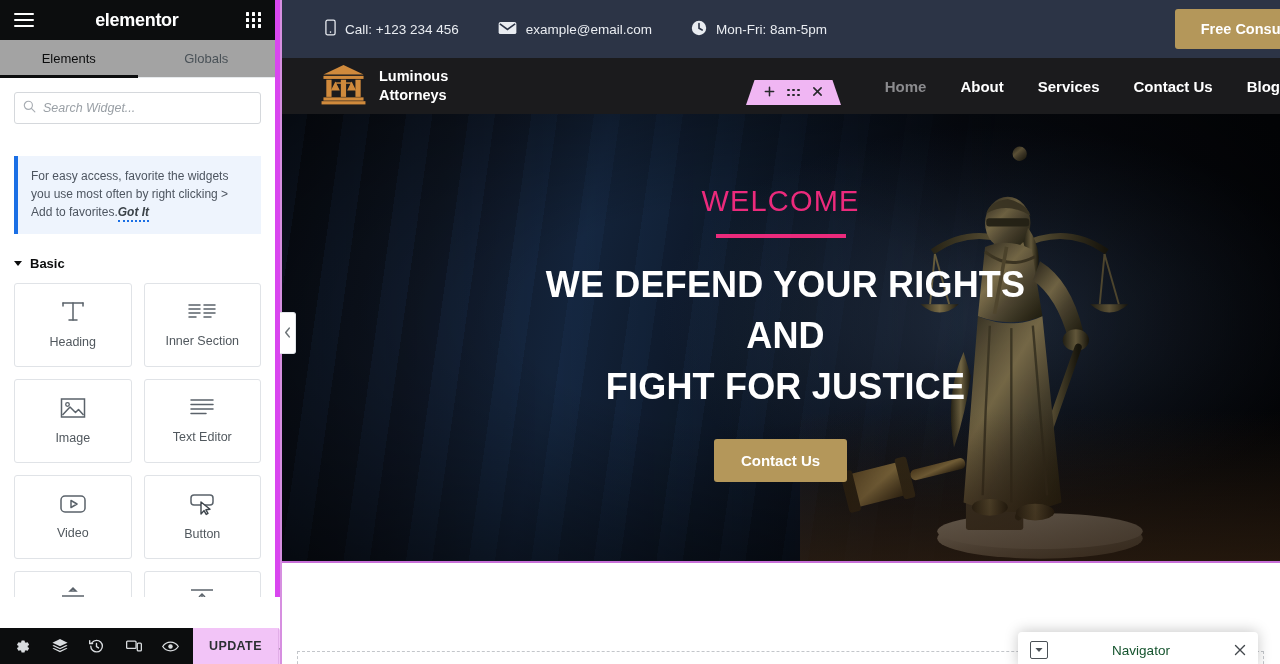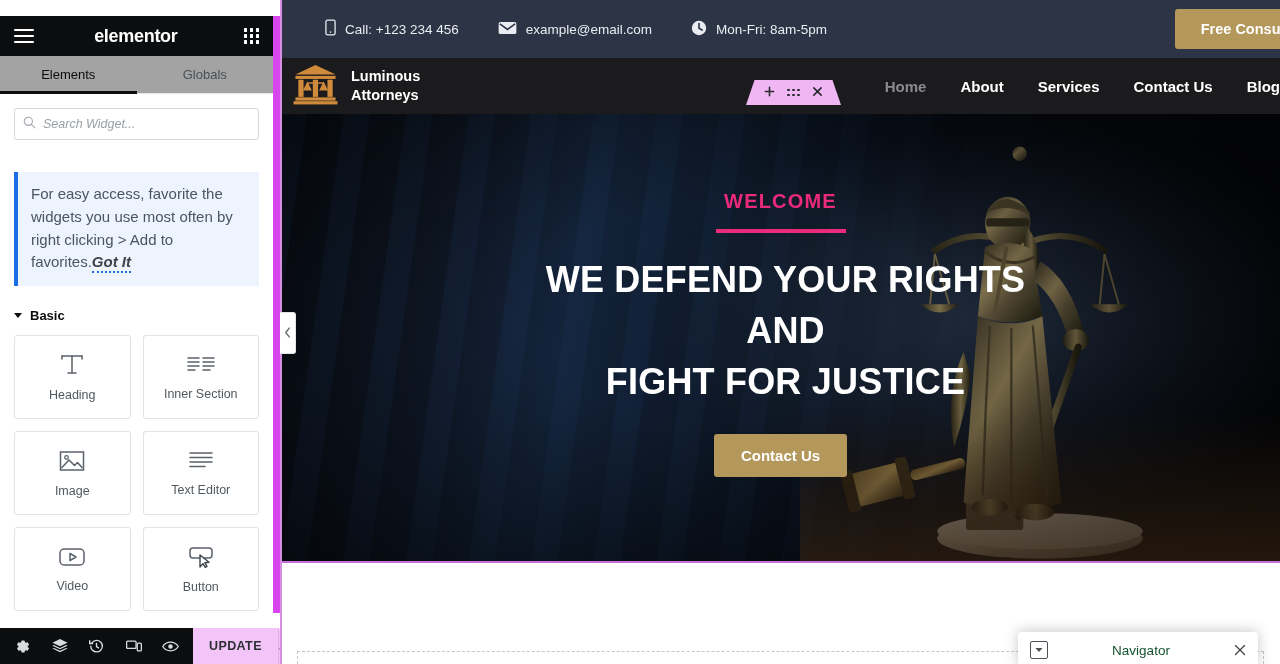--- a/index.html
+++ b/index.html
@@ -7,22 +7,22 @@
   html,body {
     width:1280px; height:664px; overflow:hidden;
     font-family:"Liberation Sans", sans-serif;
     background:#fff;
   }
   #app { position:relative; width:1280px; height:664px; }
 
   
   #panel {
     position:absolute; left:0; top:0; width:280px; height:597px;
-    background:#fff; border-right:7px solid #d946ef;
-    display:flex; flex-direction:column; overflow:hidden;margin-top:16px;
+    background:#fff; border-right:5px solid #d946ef;
+    display:flex; flex-direction:column; overflow:hidden;
   }
   #panel-header {
     height:40px; background:#0c0d0e; color:#fff;
     display:flex; align-items:center; justify-content:space-between;
     padding:0 14px; flex:0 0 40px;
   }
   #panel-header .brand {
     font-size:18px; font-weight:bold; letter-spacing:-.3px;
     flex:1; text-align:center; margin-left:-6px;
   }
@@ -52,21 +52,21 @@
   }
   .search-box .mag { margin-right:7px; flex:0 0 auto; }
   .search-box input {
     border:0; outline:0; flex:1; font-size:12.5px; font-style:italic;
     color:#9aa0a6; font-family:"Liberation Sans", sans-serif; background:transparent;
   }
   .search-box input::placeholder { color:#9aa0a6; font-style:italic; }
 
   .notice {
     margin:16px 14px 0 14px; background:#eef4fd; border-left:4px solid #1a6fe5;
-    padding:11px 12px 12px 13px; font-size:15px; line-height:1.52; color:#4d5560;
+    padding:11px 12px 12px 13px; font-size:12px; line-height:1.52; color:#4d5560;
   }
   .notice .gotit {
     font-weight:bold; font-style:italic; color:#3b4248; cursor:pointer;
     border-bottom:2px dotted #1a6fe5; padding-bottom:1px;
   }
 
   .cat-head {
     margin:22px 14px 0 14px; display:flex; align-items:center; gap:8px;
     font-size:13px; font-weight:bold; color:#0c0d0e; cursor:pointer;
   }
@@ -128,21 +128,21 @@
   .tb-item { display:flex; align-items:center; gap:9px; font-size:13.5px; margin-right:39px; white-space:nowrap; }
   .tb-cta {
     position:absolute; right:-70px; top:9px; height:40px; background:#b4975a;
     color:#fff; font-size:14.5px; font-weight:bold; display:flex; align-items:center;
     padding:0 26px; border-radius:3px; cursor:pointer;
   }
 
   
   .navbar {
     height:56px; background:#1b1b1d; display:flex; align-items:center;
-    padding-left:12px; position:relative;
+    padding-left:40px; position:relative;
   }
   .logo-wrap { display:flex; align-items:center; gap:13px; }
   .logo-txt { color:#fff; font-size:14.5px; font-weight:bold; line-height:1.28; }
   .navlinks {
     position:absolute; right:0; top:0; height:56px; display:flex; align-items:center; gap:34px;
     padding-right:0;
   }
   .navlinks a {
     color:#fff; font-size:15px; font-weight:bold; text-decoration:none; cursor:pointer; white-space:nowrap;
   }
@@ -187,21 +187,21 @@
     position:absolute; left:52%; right:0; bottom:0; height:150px;
     background:linear-gradient(to top, rgba(62,40,20,.55), rgba(0,0,0,0));
   }
   .statue { position:absolute; right:60px; bottom:-6px; width:360px; height:430px; opacity:.97; }
   .gavel { position:absolute; right:300px; bottom:24px; width:150px; height:110px; opacity:.85; }
 
   .hero-inner {
     position:absolute; inset:0; display:flex; flex-direction:column;
     align-items:center; justify-content:center; z-index:5; padding-bottom:8px;
   }
-  .welcome { color:#ec2a7c; font-size:20px; font-weight:bold; letter-spacing:1.2px; }
+  .welcome { color:#ec2a7c; font-size:29px; font-weight:normal; letter-spacing:1.2px; }
   .wline { width:130px; height:3.5px; background:#ec2a7c; margin:16px 0 21px 0; }
   .heroh {
     color:#fff; font-size:36px; font-weight:bold; line-height:1.42;
     text-align:center; letter-spacing:.2px;margin-left:10px;
   }
   .hero-cta {
     margin-top:27px; background:#b4975a; color:#fff; font-size:15px; font-weight:bold;
     padding:13px 27px; border-radius:3px; cursor:pointer;
   }
 

